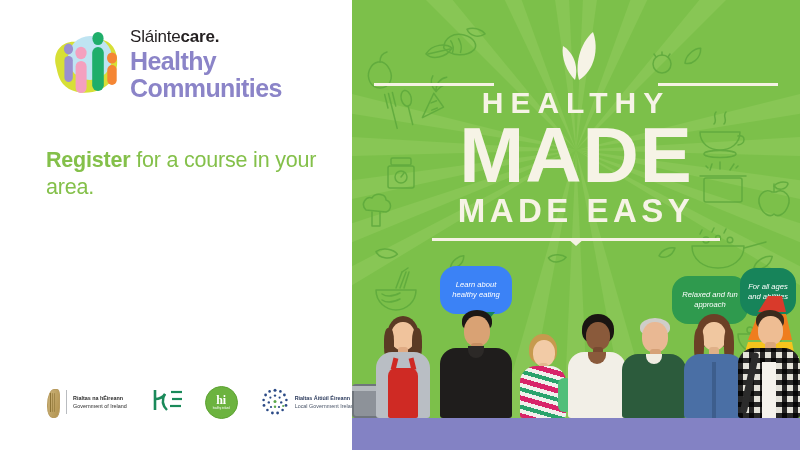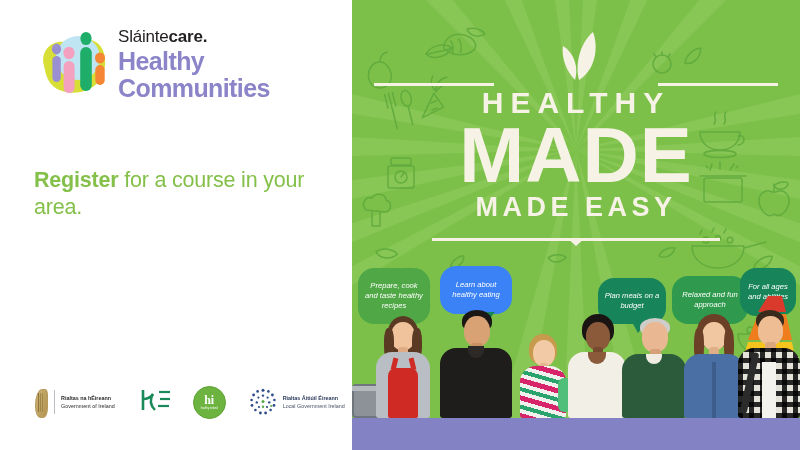--- a/index.html
+++ b/index.html
@@ -4,34 +4,34 @@
 <style>
   html,body{margin:0;padding:0;}
   body{
     width:800px;height:450px;overflow:hidden;background:#ffffff;
     font-family:"Liberation Sans", sans-serif;
     -webkit-font-smoothing:antialiased;
   }
   .poster{position:relative;width:800px;height:450px;background:#ffffff;}
 
   
-  .left{position:absolute;left:4px;top:0;width:352px;height:450px;background:#fff;}
+  .left{position:absolute;left:16px;top:0;width:352px;height:450px;background:#fff;}
 
   .brand{position:absolute;left:30px;top:22px;display:flex;align-items:flex-start;}
   .brand-mark{width:78px;height:78px;position:relative;flex:0 0 auto;}
   .brand-words{margin-left:6px;padding-top:6px;}
   .slaintecare{font-size:17px;color:#231f20;letter-spacing:-.2px;line-height:1;white-space:nowrap;}
   .slaintecare .lt{font-weight:400;}
   .slaintecare .bd{font-weight:700;}
   .hc-line{font-size:25px;font-weight:700;color:#8b84c8;line-height:1.06;letter-spacing:-.6px;white-space:nowrap;}
   .hc-line.first{margin-top:3px;}
 
   .blurb{position:absolute;left:30px;top:138px;width:300px;color:#84c04a;}
   .blurb p{margin:0;font-size:21.5px;line-height:1.26;letter-spacing:-.2px;}
-  .blurb p.second{margin-top:29px;}
+  .blurb p.second{margin-top:9px;}
   .blurb b{font-weight:700;}
 
   
   .footer-logos{position:absolute;left:30px;top:381px;width:312px;height:42px;display:flex;align-items:center;}
   .flogo{display:flex;align-items:center;}
   .flogo.gov{margin-right:24px;}
   .flogo.hse{margin-right:20px;}
   .flogo.hi{margin-right:22px;}
   .harp{width:13px;height:27px;position:relative;}
   .harp:before{
@@ -63,21 +63,21 @@
   .doodles{position:absolute;left:0;top:0;width:448px;height:450px;}
 
   .leafmark{position:absolute;left:50%;top:26px;transform:translateX(-50%);}
   .rule-top{position:absolute;top:83px;height:3px;background:#f5f2e4;}
   .rule-l{left:22px;width:120px;}
   .rule-r{right:22px;width:120px;}
 
   .headline{position:absolute;left:0;top:88px;width:448px;text-align:center;color:#f6f3e6;}
   .h-healthy{font-size:30px;font-weight:700;letter-spacing:7px;line-height:1;}
   .h-food{font-size:78px;font-weight:700;letter-spacing:1px;line-height:.92;margin-top:2px;}
-  .h-made{font-size:27px;font-weight:700;letter-spacing:4.5px;line-height:1;margin-top:2px;}
+  .h-made{font-size:33px;font-weight:700;letter-spacing:4.5px;line-height:1;margin-top:2px;}
 
   .rule-bot{position:absolute;left:80px;top:238px;width:288px;height:3px;background:#f5f2e4;}
   .notch{position:absolute;left:50%;top:238px;transform:translateX(-50%);
          width:0;height:0;border-left:9px solid transparent;border-right:9px solid transparent;
          border-top:8px solid #f5f2e4;}
 
   
   .bubbles{position:absolute;left:0;top:262px;width:448px;height:76px;}
   .bub{position:absolute;border-radius:16px;display:flex;align-items:center;justify-content:center;
        text-align:center;color:#ffffff;font-style:italic;font-size:7.6px;line-height:1.35;
@@ -345,31 +345,23 @@
 
     <div class="headline">
       <div class="h-healthy">HEALTHY</div>
       <div class="h-food">MADE</div>
       <div class="h-made">MADE EASY</div>
     </div>
     <div class="rule-bot"></div>
     <div class="notch"></div>
 
     <div class="bubbles">
-      <div class="bub" style="left:6px;top:6px;width:72px;height:56px;background:#4fa845;">
-        <span>Prepare, cook and taste healthy recipes</span>
-        <span class="tail" style="left:44px;border-top-color:#4fa845;"></span>
-      </div>
       <div class="bub" style="left:88px;top:4px;width:72px;height:48px;background:#3b82f6;">
         <span>Learn about healthy eating</span>
         <span class="tail" style="left:40px;border-top-color:#17845a;"></span>
-      </div>
-      <div class="bub" style="left:246px;top:16px;width:68px;height:46px;background:#17845a;">
-        <span>Plan meals on a budget</span>
-        <span class="tail" style="left:34px;border-top-color:#17845a;"></span>
       </div>
       <div class="bub" style="left:320px;top:14px;width:76px;height:48px;background:#2f9a4e;">
         <span>Relaxed and fun approach</span>
         <span class="tail" style="left:30px;border-top-color:#2f9a4e;"></span>
       </div>
       <div class="bub" style="left:388px;top:6px;width:56px;height:48px;background:#17845a;">
         <span>For all ages and abilities</span>
         <span class="tail" style="left:22px;border-top-color:#17845a;"></span>
       </div>
     </div>

